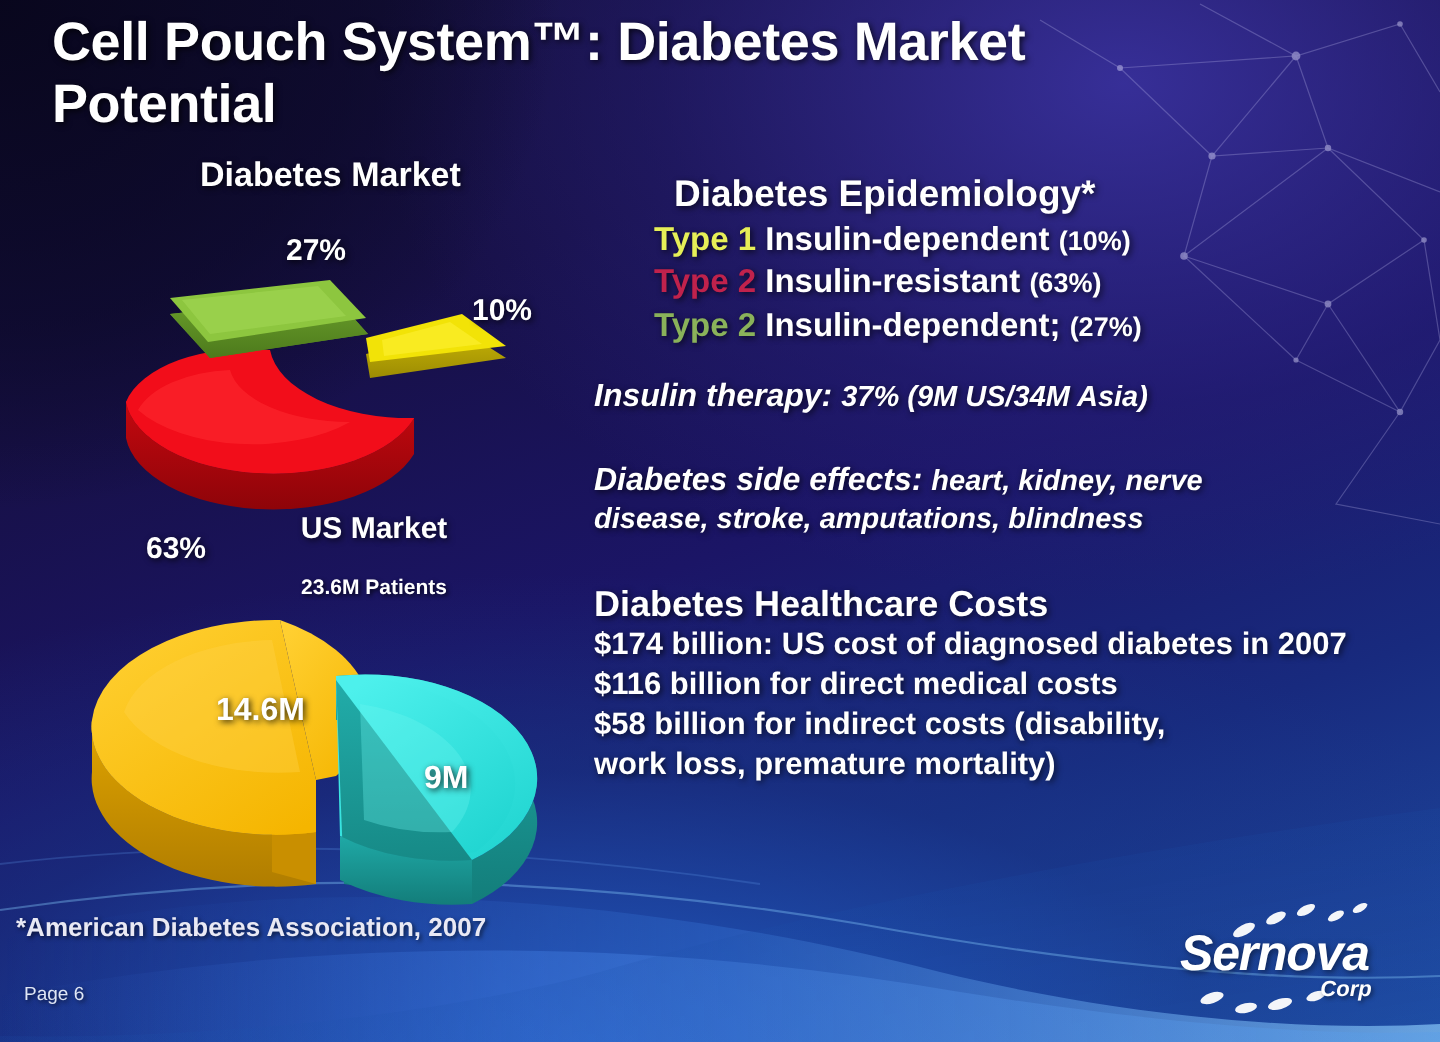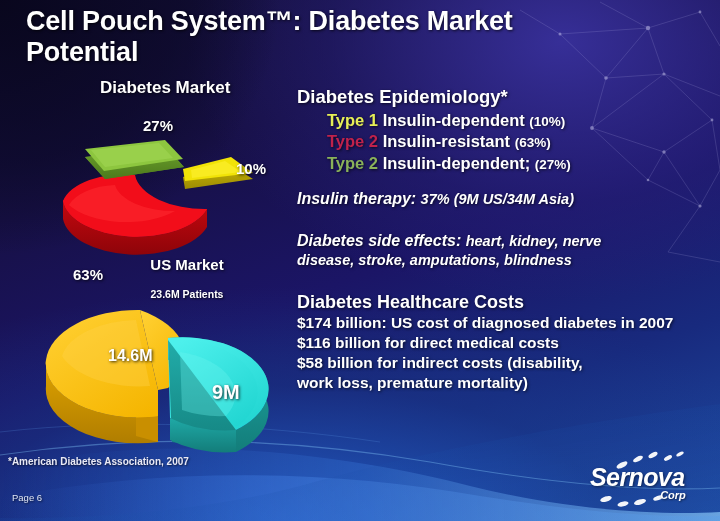--- a/index.html
+++ b/index.html
@@ -69,32 +69,33 @@
 
   .pie-label {
     position: absolute;
     font-size: 15px;
     font-weight: bold;
     color: #ffffff;
     text-shadow: 1px 1px 3px rgba(0,0,0,0.8);
     white-space: nowrap;
   }
   .lbl-green  { left: 143px; top: 117px; }
-  .lbl-yellow { left: 236px; top: 160px; }
+  .lbl-yellow { left: 236px; top: 147px; }
   .lbl-red    { left: 73px;  top: 230px; margin-top: 36px; }
   .lbl-gold   { left: 108px; top: 347px; font-size: 16px; }
-  .lbl-cyan   { left: 212px; top: 381px; font-size: 20px; }
+  .lbl-cyan   { left: 212px; top: 381px; font-size: 16px; }
 
   
   .right-col { position: absolute; left: 297px; top: 86px; width: 418px; }
 
   .r-head {
     font-size: 18.5px;
     font-weight: bold;
     text-shadow: 1px 1px 3px rgba(0,0,0,0.7);
+    margin-left: 40px;
   }
   .epi-list { margin-top: 2px; padding-left: 30px; }
   .epi-row {
     font-size: 16.5px;
     font-weight: bold;
     line-height: 1.30;
     text-shadow: 1px 1px 3px rgba(0,0,0,0.7);
     white-space: nowrap;
   }
   .epi-row .pct { font-size: 13.5px; }
@@ -123,21 +124,21 @@
     font-size: 15.5px;
     font-weight: bold;
     line-height: 1.29;
     text-shadow: 1px 1px 3px rgba(0,0,0,0.7);
   }
 
   
   .footnote {
     position: absolute;
     left: 8px; top: 456px;
-    font-size: 10px;
+    font-size: 13px;
     font-weight: bold;
     color: #e9e9f4;
     text-shadow: 1px 1px 2px rgba(0,0,0,0.6);
   }
   .page-num {
     position: absolute;
     left: 12px; top: 492px;
     font-size: 9.5px;
     color: #dfe6f5;
     text-shadow: 1px 1px 2px rgba(0,0,0,0.6);

